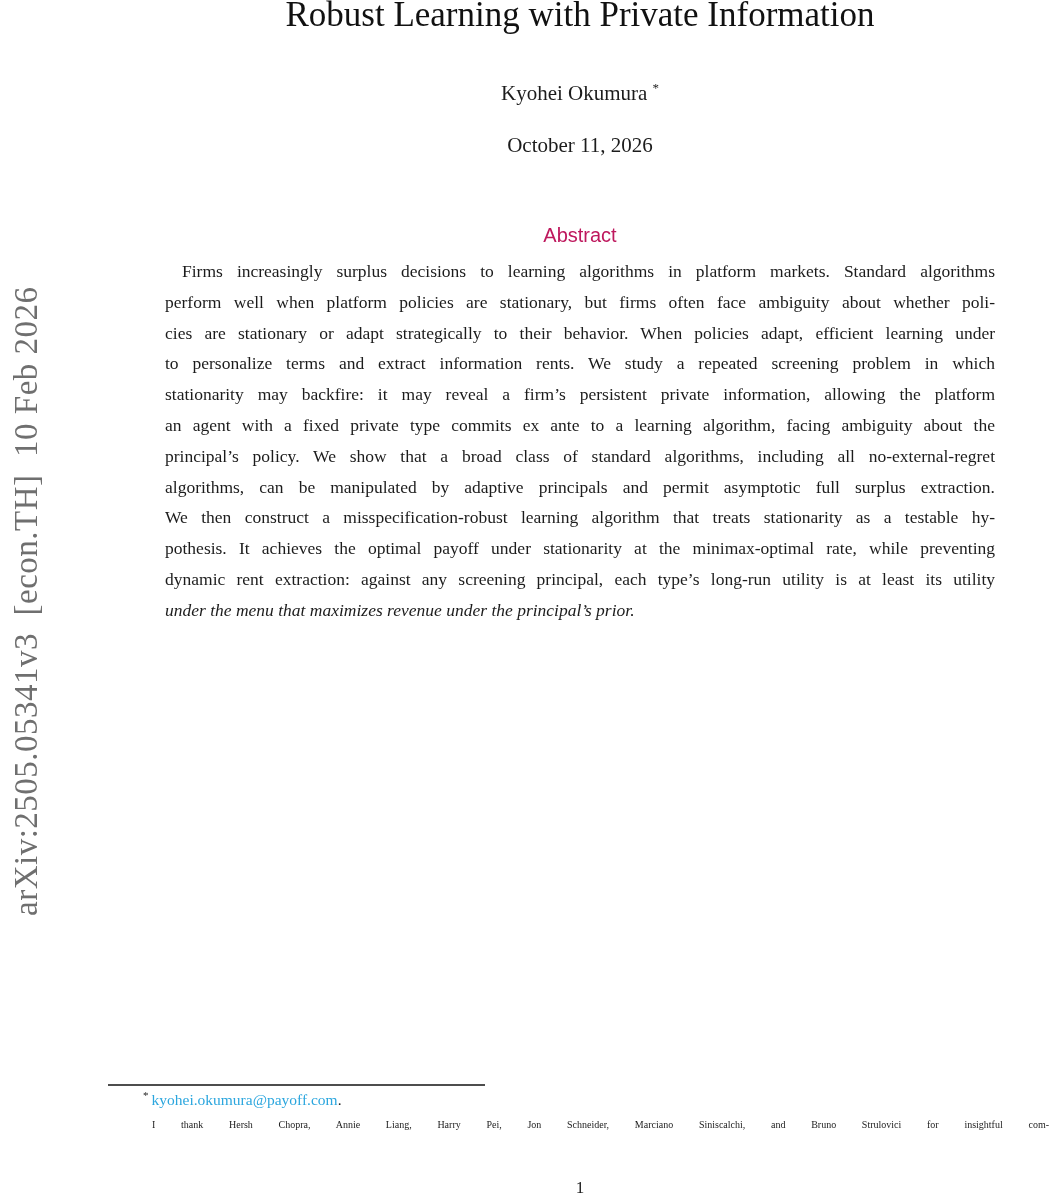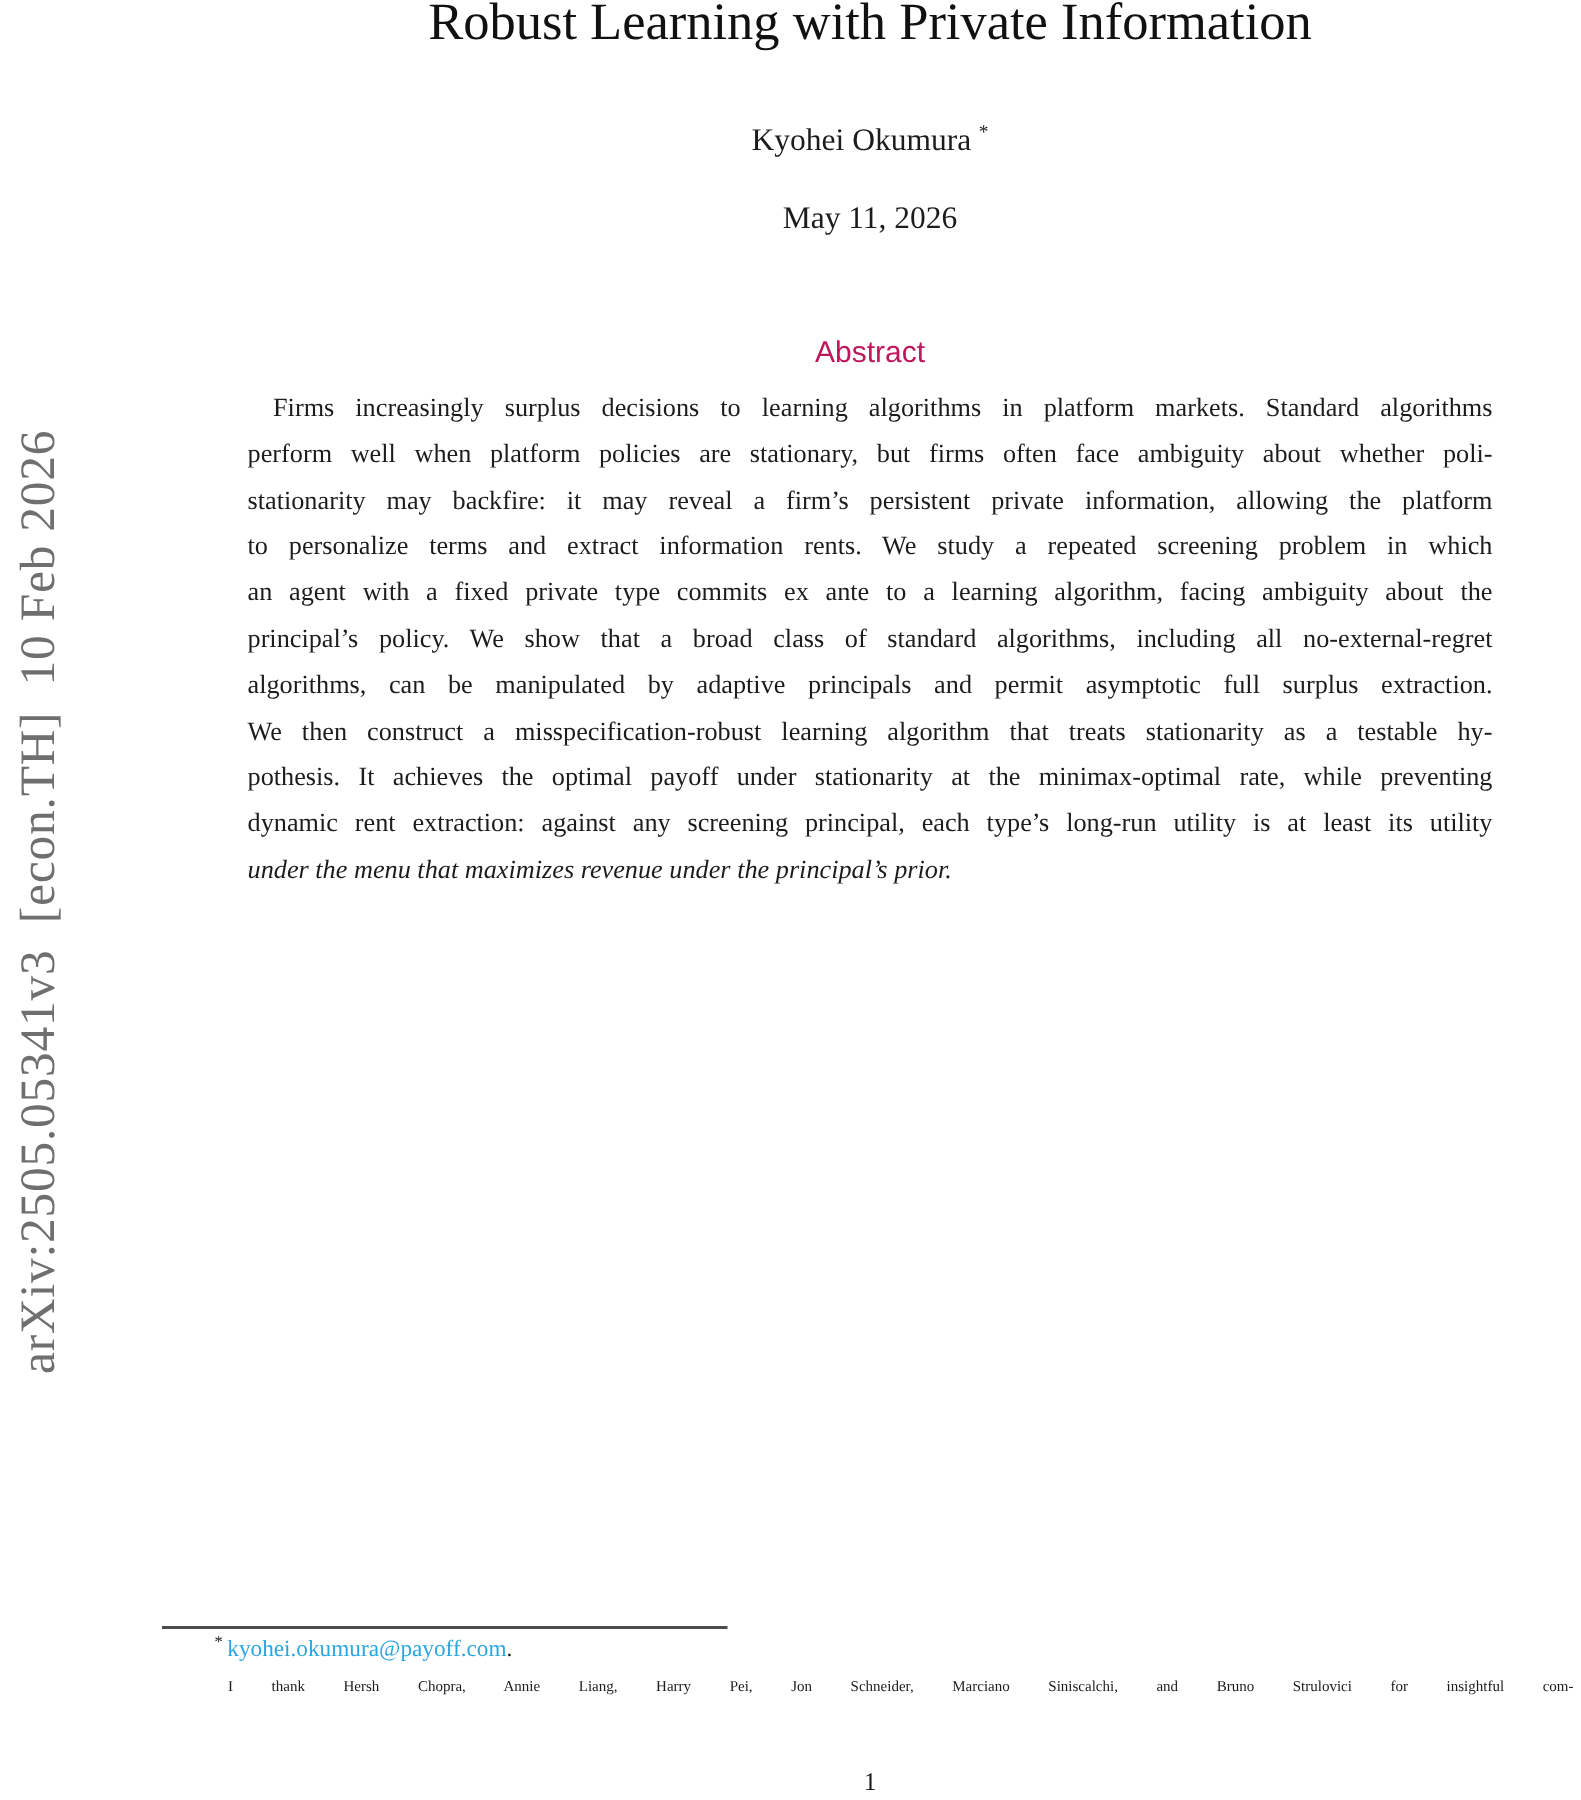--- a/index.html
+++ b/index.html
@@ -105,29 +105,30 @@
 </style>
 </head>
 <body>
 
 <div class="abs arxiv-stamp" style="color: rgb(111, 111, 111);">arXiv:2505.05341v3  [econ.TH]  10 Feb 2026</div>
 
 <h1 class="abs center-band paper-title">Robust Learning with Private Information</h1>
 
 <div class="abs center-band author-line"><span>Kyohei Okumura</span><sup>*</sup></div>
 
-<div class="abs center-band date-line">May 11, 2026</div>
+<div class="abs center-band date-line">October 11, 2026</div>
 
 <div class="abs center-band abstract-heading">Abstract</div>
 
 <div class="abs abstract-body">
   <div class="abs-line first-line">Firms increasingly surplus decisions to learning algorithms in platform markets. Standard algorithms</div>
   <div class="abs-line">perform well when platform policies are stationary, but firms often face ambiguity about whether poli-</div>
+  <div class="abs-line">cies are stationary or adapt strategically to their behavior. When policies adapt, efficient learning under</div>
+  <div class="abs-line">to personalize terms and extract information rents.  We study a repeated screening problem in which</div>
   <div class="abs-line">stationarity may backfire: it may reveal a firm’s persistent private information, allowing the platform</div>
-  <div class="abs-line">to personalize terms and extract information rents.  We study a repeated screening problem in which</div>
   <div class="abs-line">an agent with a fixed private type commits ex ante to a learning algorithm, facing ambiguity about the</div>
   <div class="abs-line">principal’s policy.  We show that a broad class of standard algorithms, including all no-external-regret</div>
   <div class="abs-line">algorithms, can be manipulated by adaptive principals and permit asymptotic full surplus extraction.</div>
   <div class="abs-line">We then construct a misspecification-robust learning algorithm that treats stationarity as a testable hy-</div>
   <div class="abs-line">pothesis. It achieves the optimal payoff under stationarity at the minimax-optimal rate, while preventing</div>
   <div class="abs-line">dynamic rent extraction: against any screening principal, each type’s long-run utility is at least its utility</div>
   <div class="abs-line last-line">under the menu that maximizes revenue under the principal’s prior.</div>
 </div>
 
 <div class="abs footnote-rule"></div>

